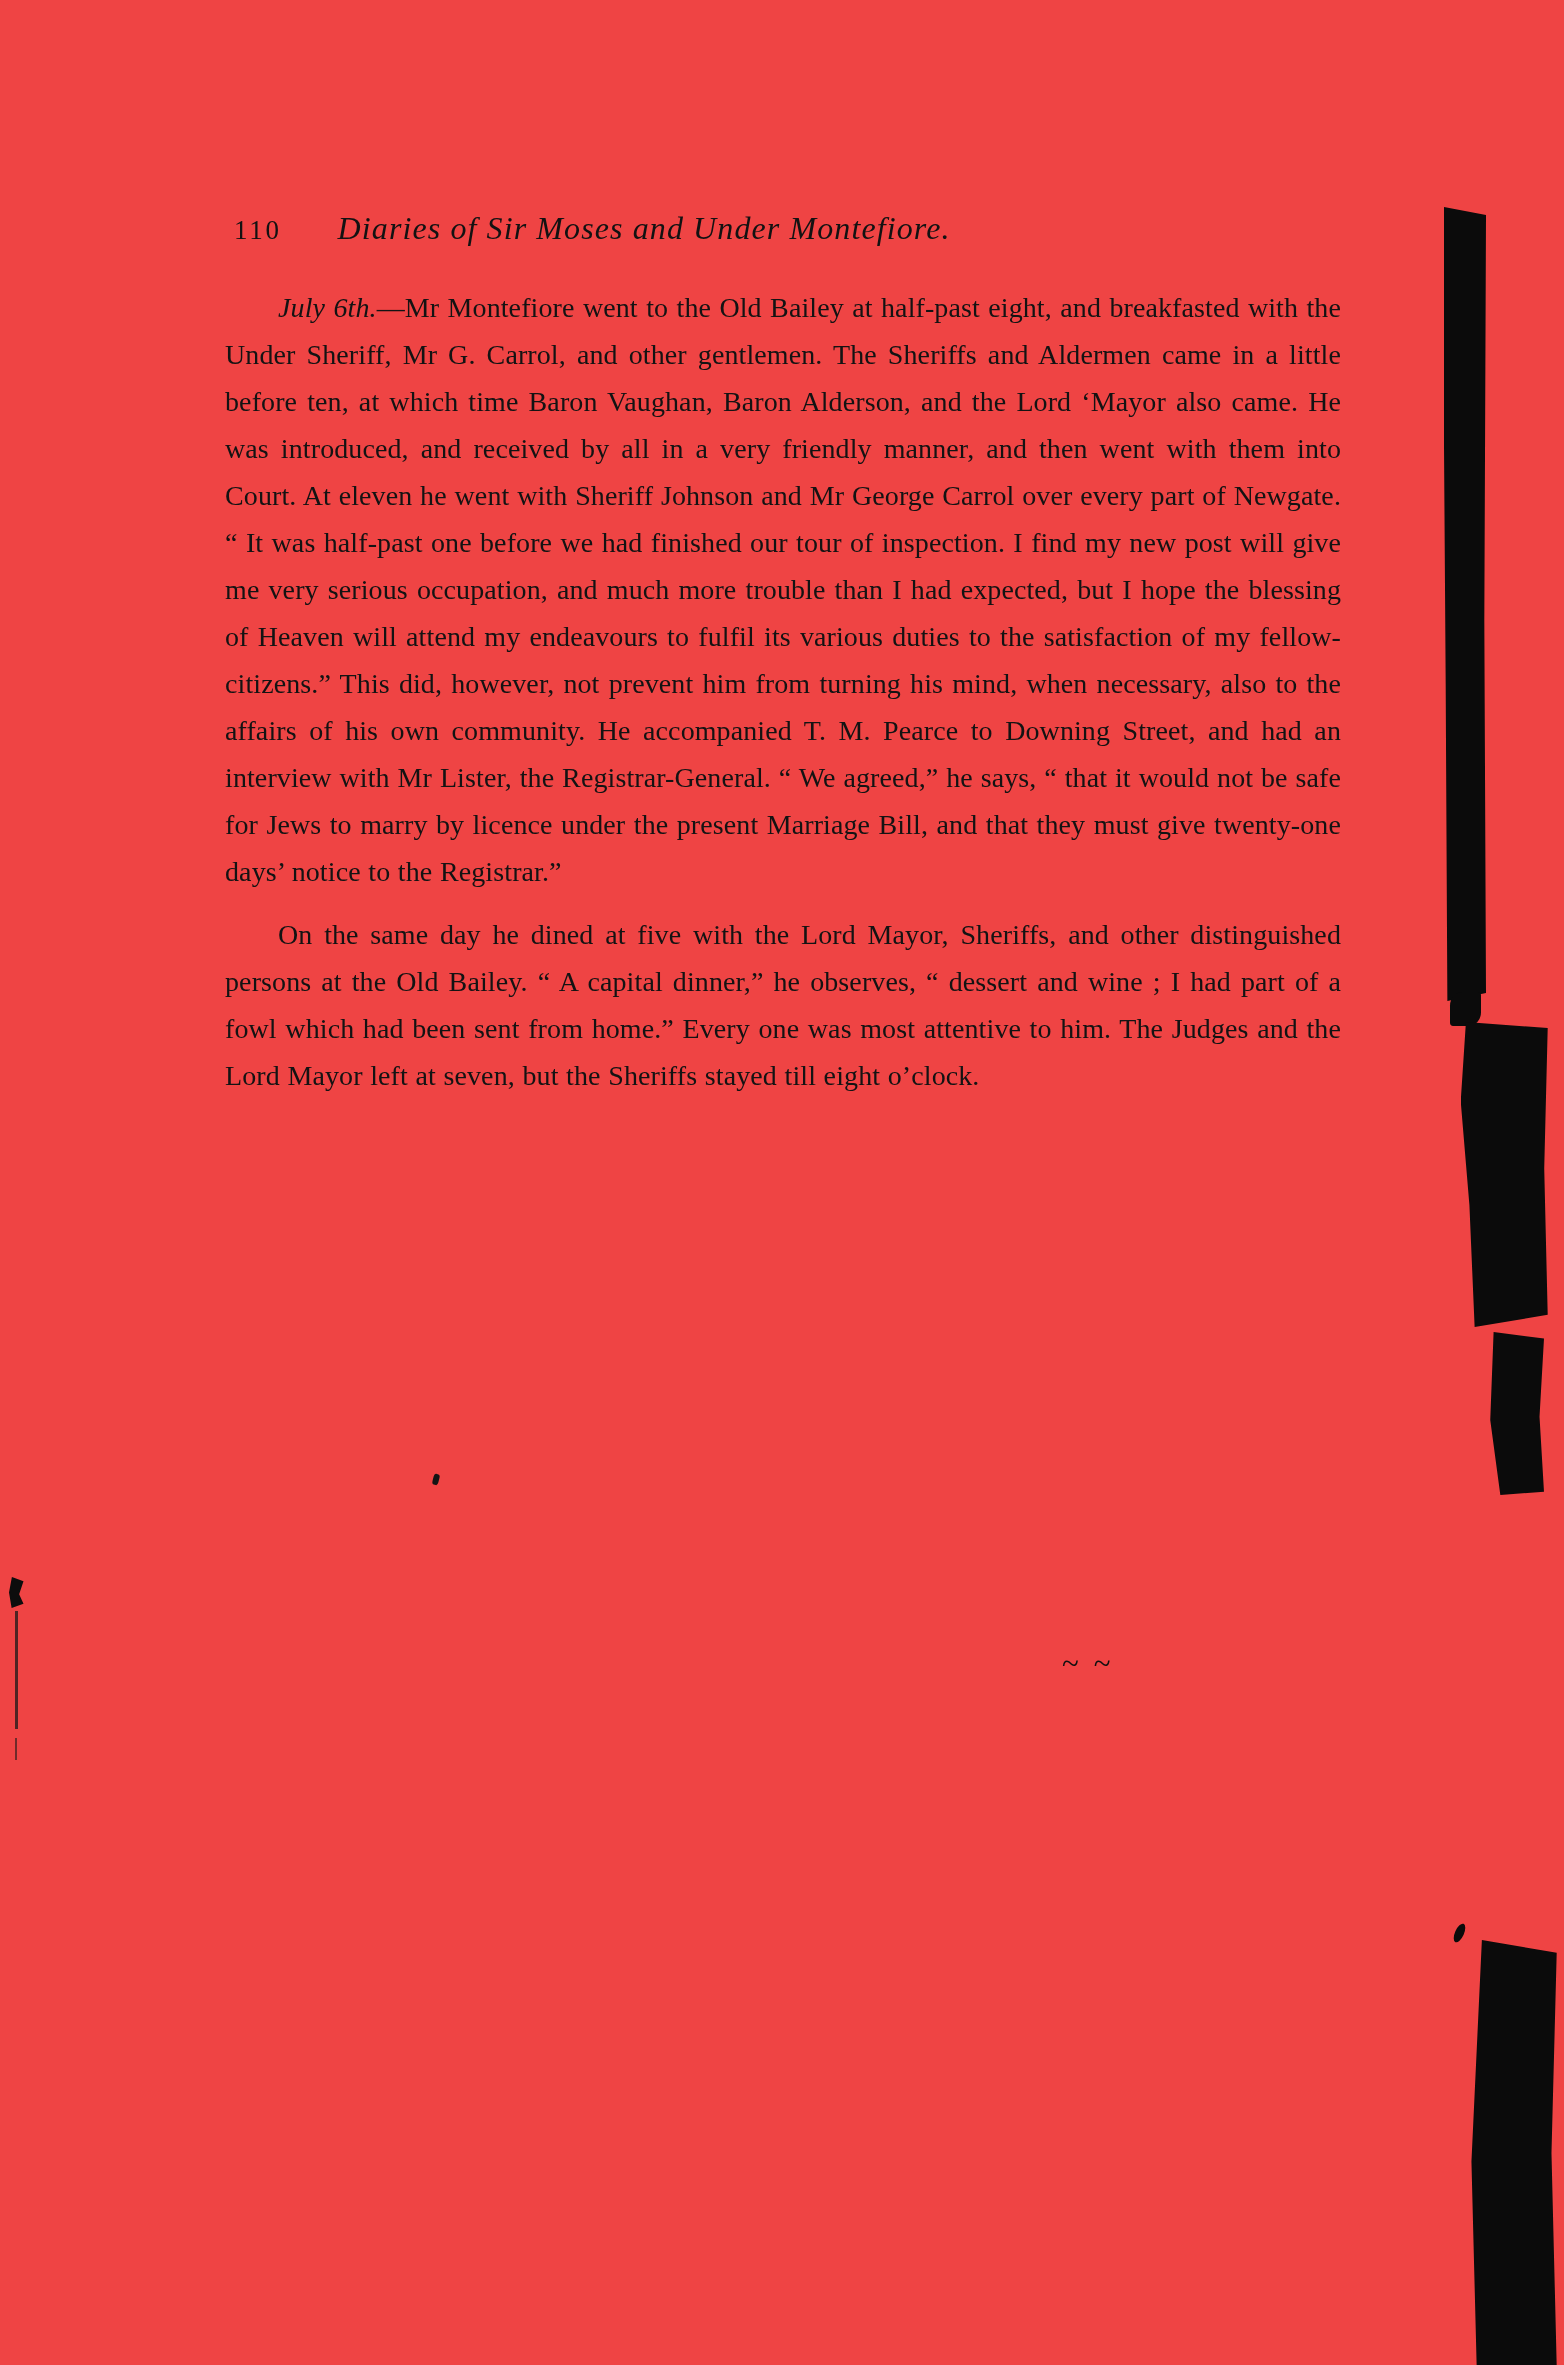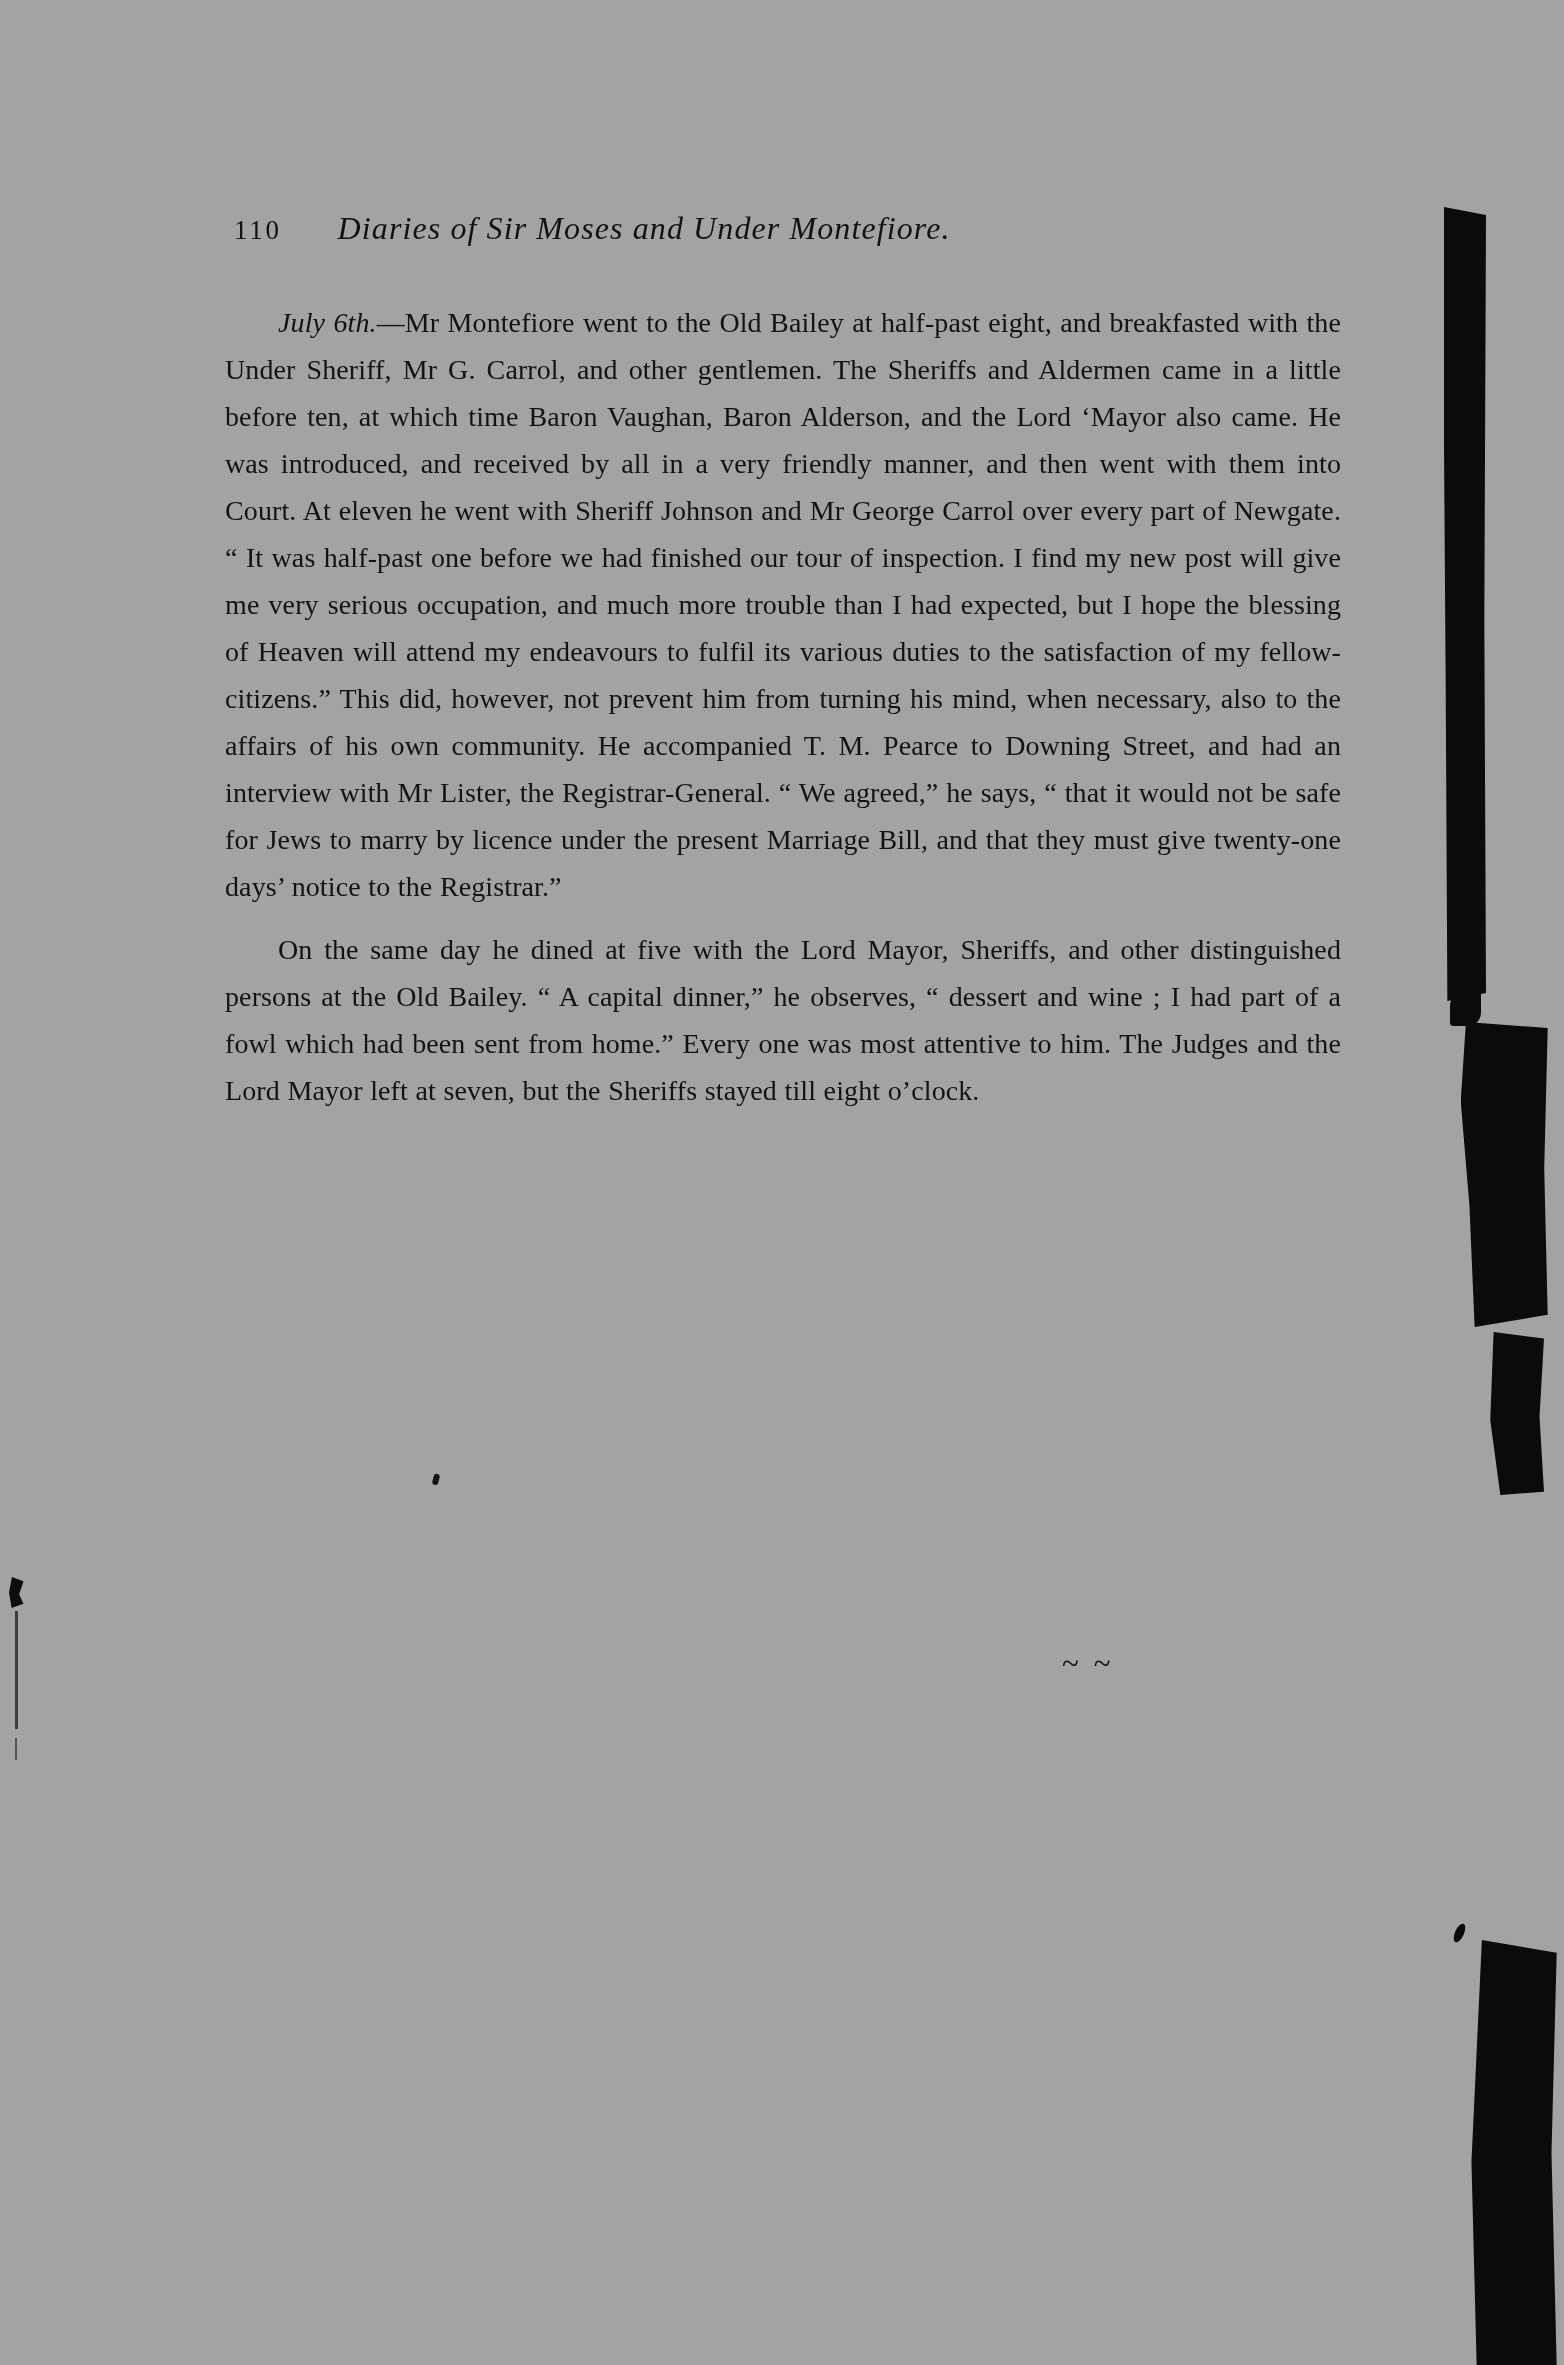--- a/index.html
+++ b/index.html
@@ -13,21 +13,21 @@
     position: relative;
     overflow: hidden;
     font-family: "Liberation Serif", serif;
     color: #111111;
   }
 
   
   .page-scan {
     position: absolute;
     inset: 0;
-    background: #a3a3a3;
+    background: #ef4444;
   }
 
   
   .running-head {
     position: absolute;
     left: 234px;
     top: 210px;
     width: 1115px;
     display: flex;
     align-items: baseline;
@@ -45,21 +45,21 @@
     font-style: italic;
     font-size: 32px;
     letter-spacing: 1.1px;
     color: #121212;
   }
 
   
   .text-block {
     position: absolute;
     left: 225px;
-    top: 299px;
+    top: 284px;
     width: 1116px;
     font-size: 28px;
     line-height: 47px;
     color: #131313;
   }
   .para {
     margin: 0;
     text-align: justify;
     text-justify: inter-word;
   }

